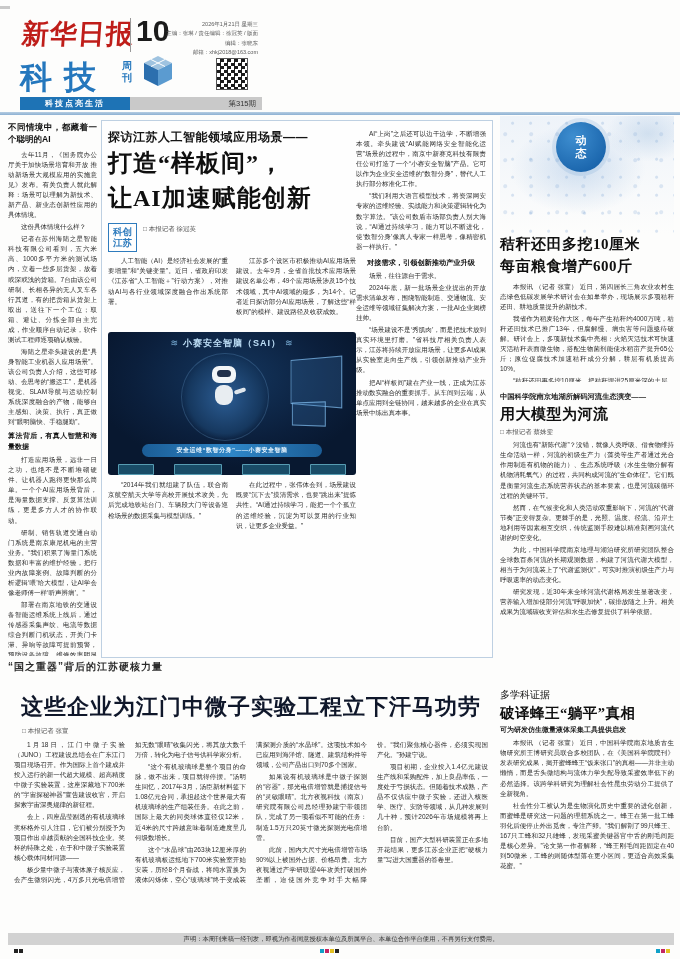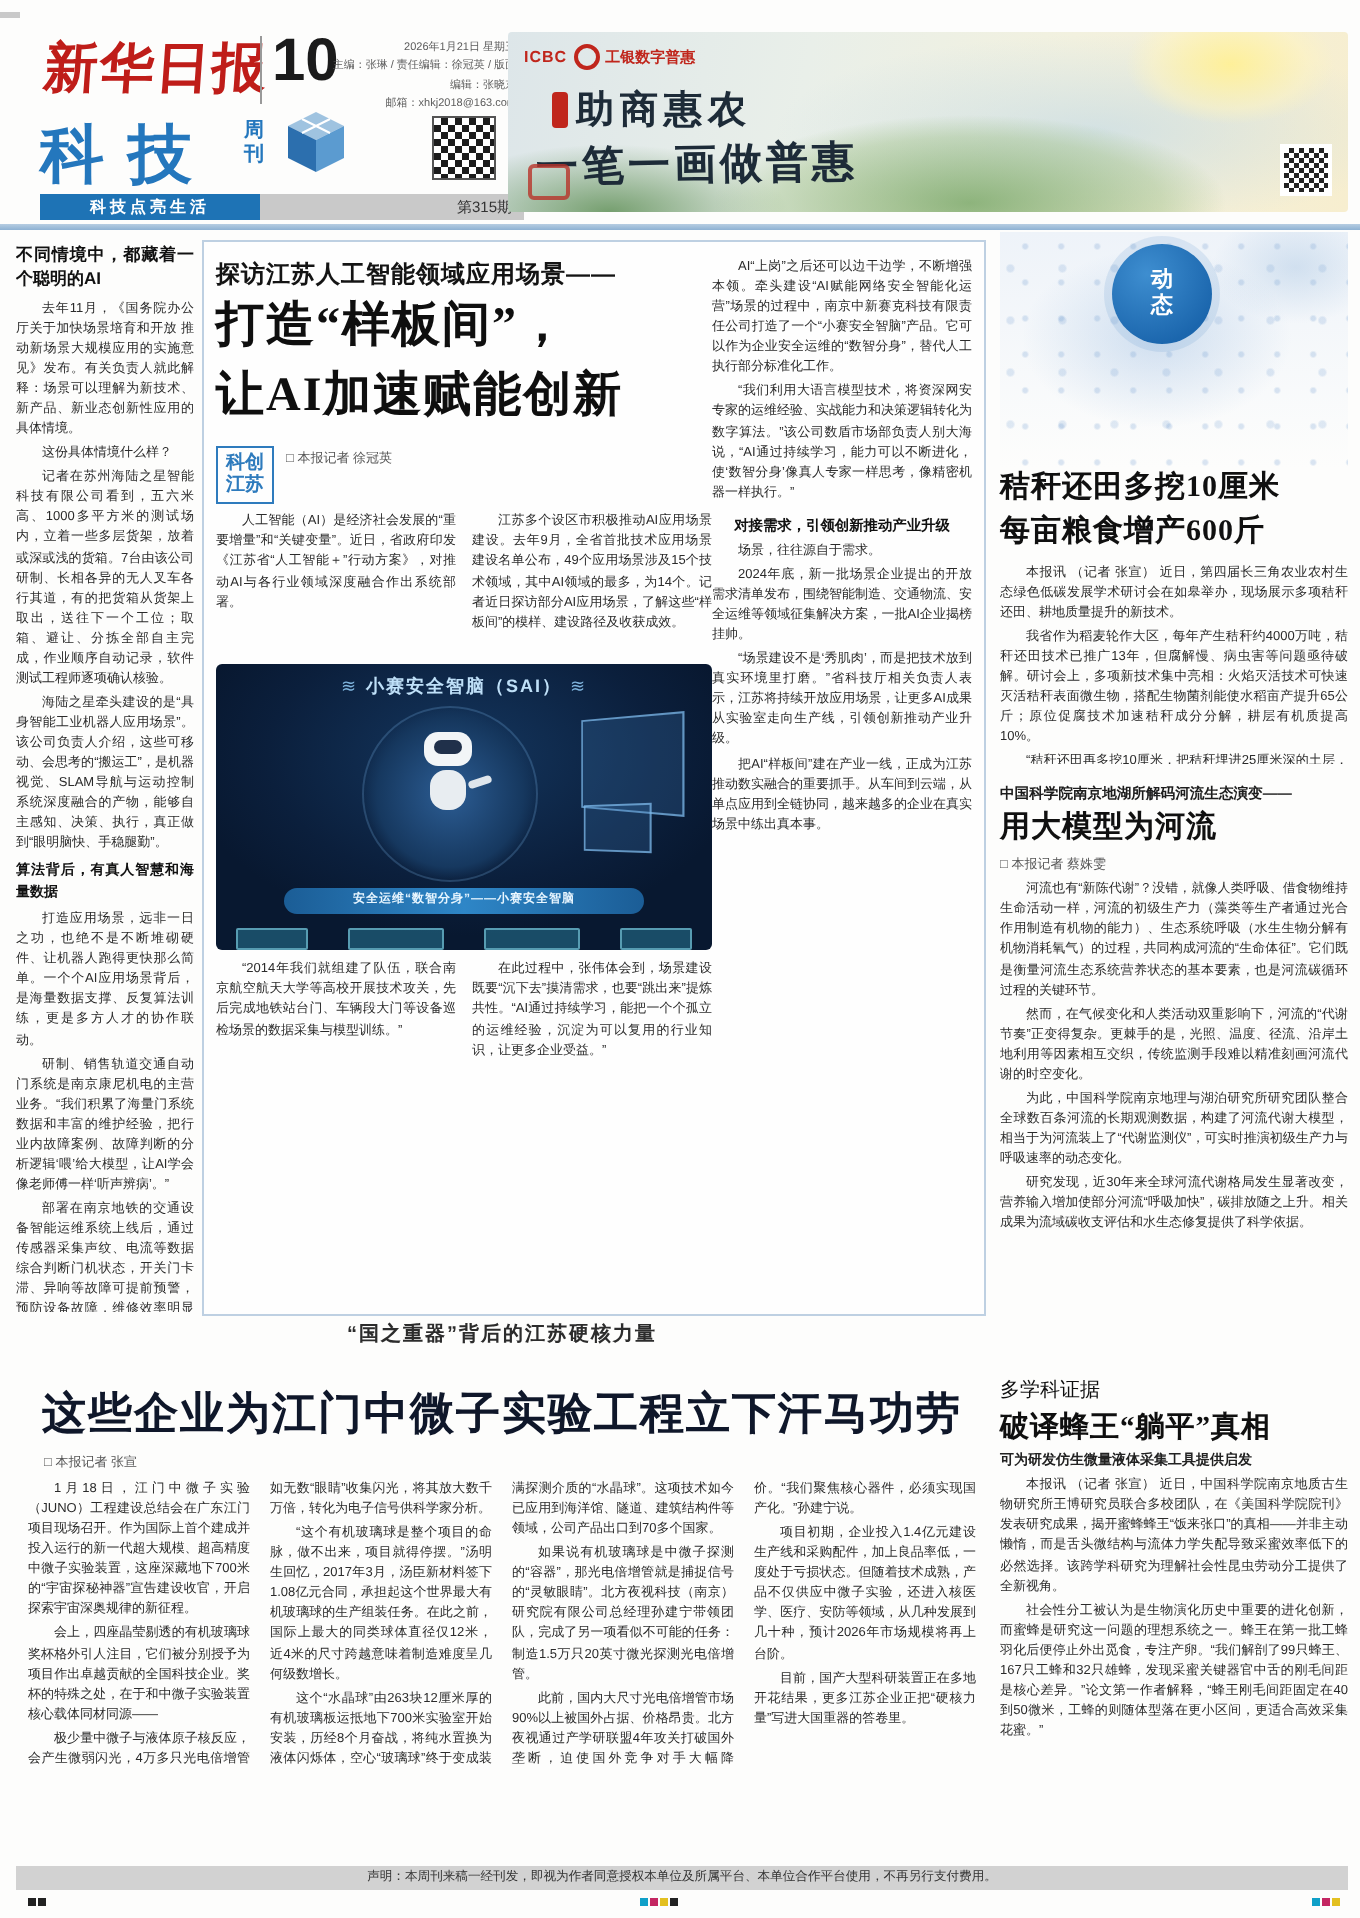--- a/index.html
+++ b/index.html
@@ -133,21 +133,21 @@
   .river{margin-top:10px;}
   .river-body{height:238px;margin-top:2px;}
   .bee{margin-top:10px;}
   .bee-kicker{font-size:10px;font-weight:normal;color:#0f0f0f;}
   .bee-hl{font-size:14.5px;font-weight:bold;color:#0f0f0f;letter-spacing:.5px;margin:2px 0;}
   .bee-sub{font-size:7px;font-weight:bold;color:#222;margin:2px 0 3px 0;}
   .bee-body{height:158px;}
 
   
   .juno{position:absolute;left:8px;top:660px;width:486px;height:270px;}
-  .j-kicker{text-align:center;font-size:10px;font-weight:bold;color:#2c2c2c;letter-spacing:1px;}
+  .j-kicker{text-align:left;font-size:10px;font-weight:bold;color:#2c2c2c;letter-spacing:1px;}
   .j-hl{text-align:center;font-size:22px;font-weight:bold;color:#0f172a;letter-spacing:1px;margin:18px 0 5px 0;}
   .j-byline{font-size:6.5px;color:#555;margin:0 0 4px 14px;}
   .j-body{column-count:4;column-gap:10px;height:202px;margin:0 6px;}
 
   
   .foot-bar{position:absolute;left:8px;top:933px;width:666px;height:12px;background:#d2d2d2;
             font-size:6.3px;color:#333;text-align:center;line-height:12px;}
   .regmarks{position:absolute;top:949px;left:0;width:680px;height:6px;}
   .rm{position:absolute;top:0;display:flex;gap:1px;}
   .rm i{width:4px;height:4px;display:block;}
@@ -185,34 +185,20 @@
         <line x1="13" y1="14.5" x2="27" y2="7.5" stroke="#fff" stroke-width="1"></line>
       </svg>
       <div class="qr"></div>
     </div>
     <div class="mh-bar">
       <span class="bar-blue">科技点亮生活</span>
       <span class="bar-grey">第315期</span>
     </div>
   </div>
 
-  <div class="ad">
-    <div class="ad-logo">
-      <span class="icbc">ICBC</span>
-      <span class="icbc-ring"></span>
-      <span class="icbc-txt">工银数字普惠</span>
-    </div>
-    <div class="ad-line1">
-      <span class="ad-seal"></span>
-      <span>助商惠农</span>
-    </div>
-    <div class="ad-line2">一笔一画做普惠</div>
-    <div class="ad-stamp"></div>
-    <div class="ad-qr"></div>
-  </div>
 
   <div class="top-rule"></div>
 
   <aside class="sidebar small clip">
     <div class="sb-title">不同情境中，都藏着一个聪明的AI</div>
     <p>去年11月，《国务院办公厅关于加快场景培育和开放 推动新场景大规模应用的实施意见》发布。有关负责人就此解释：场景可以理解为新技术、新产品、新业态创新性应用的具体情境。</p>
     <p>这份具体情境什么样？</p>
     <p>记者在苏州海陆之星智能科技有限公司看到，五六米高、1000多平方米的测试场内，立着一些多层货架，放着或深或浅的货箱。7台由该公司研制、长相各异的无人叉车各行其道，有的把货箱从货架上取出，送往下一个工位；取箱、避让、分拣全部自主完成，作业顺序自动记录，软件测试工程师逐项确认核验。</p>
     <p>海陆之星牵头建设的是“具身智能工业机器人应用场景”。该公司负责人介绍，这些可移动、会思考的“搬运工”，是机器视觉、SLAM导航与运动控制系统深度融合的产物，能够自主感知、决策、执行，真正做到“眼明脑快、手稳腿勤”。</p>
     <div class="sb-sub">算法背后，有真人智慧和海量数据</div>

